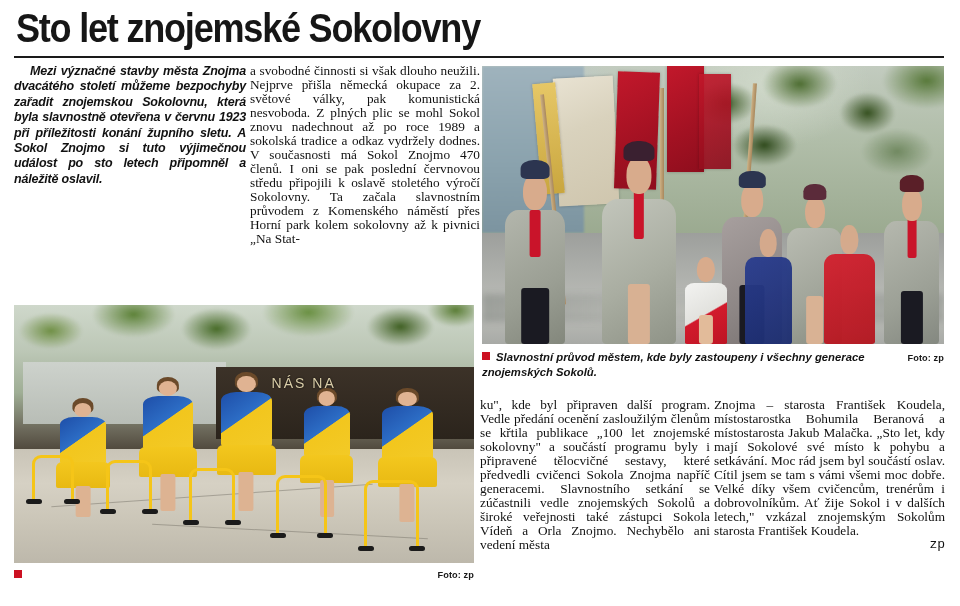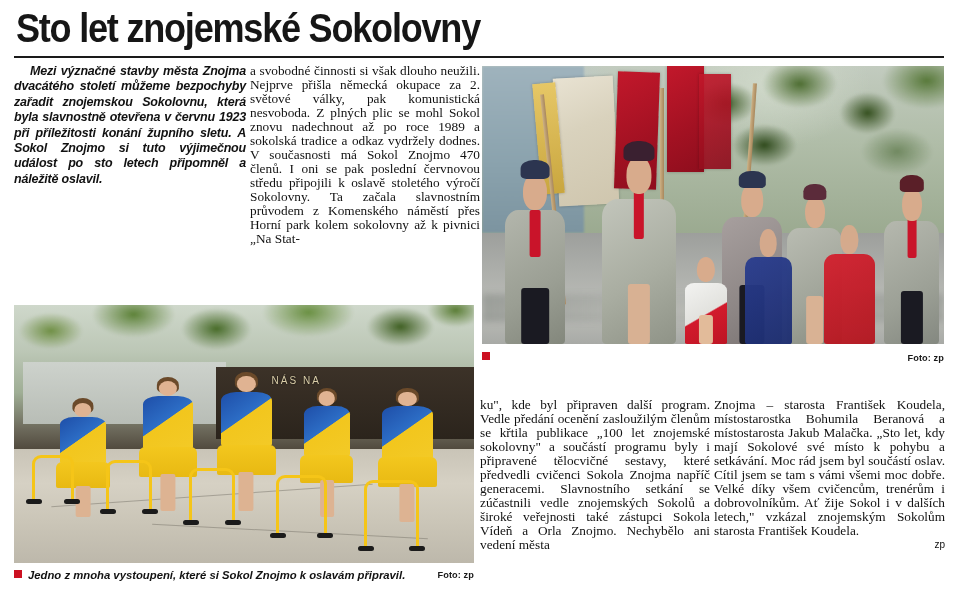--- a/index.html
+++ b/index.html
@@ -54,21 +54,21 @@
   .indent{text-indent:16px;}
 
   #col1{left:14px;top:64px;width:232px;}
   #col2{left:250px;top:64px;width:230px;}
   #col3{left:480px;top:398px;width:230px;}
   #col4{left:714px;top:398px;width:231px;}
 
   .para{margin:0;}
   .para + .para{margin-top:0px;}
 
-  .endmark{float:right;font-family:Liberation Sans, sans-serif;font-size:10px;}
+  .endmark{float:right;font-family:Liberation Mono, monospace;font-size:13px;}
 
   
   .photo{
     position:absolute;
     overflow:hidden;
     background:#8a9099;
   }
   #photo-parade{left:482px;top:66px;width:462px;height:278px;}
   #photo-gym{left:14px;top:305px;width:460px;height:258px;}
 
@@ -162,21 +162,21 @@
     background:linear-gradient(180deg,#cdd2cc 0%, #b8bdb6 100%);
     filter:blur(.6px);
   }
   .gym-darkwall{
     position:absolute;left:44%;top:24%;width:56%;height:28%;
     background:linear-gradient(180deg,#3c3228 0%, #2b241c 100%);
   }
   .gym-sign{
     position:absolute;left:56%;top:27%;
     font-family:"Liberation Sans", sans-serif;
-    font-size:10px;letter-spacing:2px;color:#d9cda8;
+    font-size:14px;letter-spacing:2px;color:#d9cda8;
     text-shadow:0 0 2px rgba(0,0,0,.8);
     white-space:nowrap;
   }
   .gym-ground{
     position:absolute;left:0;bottom:0;width:100%;height:44%;
     background:linear-gradient(180deg,#c9c4b7 0%, #d6d1c4 30%, #cac5b7 65%, #bdb8ab 100%);
   }
   .ground-crack{
     position:absolute;background:rgba(120,115,105,.5);height:1px;
   }
@@ -315,21 +315,21 @@
       <div class="fig-body" style="height:60%;background:linear-gradient(150deg,#b5b8ae 0%,#9ca096 60%,#848880 100%);"></div>
       <div class="fig-tie" style="bottom:42%;width:16%;height:20%;"></div>
       <div class="fig-head" style="bottom:60%;width:36%;height:16%;"></div>
       <div class="fig-cap" style="bottom:74%;width:44%;height:8%;background:#5a1f28;"></div>
       <div class="fig-legs" style="bottom:0;width:40%;height:26%;"></div>
     </div>
   </div>
 
   <div class="caption" id="caption-parade">
     <span class="cap-credit">Foto: zp</span>
-    <span class="cap-bullet"></span>
+    <span class="cap-bullet"></span><span>Slavnostní průvod městem, kde byly zastoupeny i všechny generace znojemských Sokolů.</span>
   </div>
 
   <div class="photo" id="photo-gym">
     <div class="gym-bg ph-layer"></div>
     <div class="gym-building"></div>
     <div class="gym-darkwall"></div>
     <div class="gym-trees"></div>
     <div class="gym-sign">NÁS NA</div>
     <div class="gym-ground"></div>
     <div class="ground-crack" style="left:8%;bottom:26%;width:70%;transform:rotate(-4deg);"></div>
@@ -393,21 +393,21 @@
     </div>
     <div class="bar" style="left:76%;bottom:6%;width:12%;height:26%;">
       <div class="bar-frame"></div>
       <div class="bar-foot" style="left:-6px;"></div>
       <div class="bar-foot" style="right:-6px;"></div>
     </div>
   </div>
 
   <div class="caption" id="caption-gym">
     <span class="cap-credit">Foto: zp</span>
-    <span class="cap-bullet"></span><span>Jedno z mnoha vystoupení, které si Sokol Znojmo k oslavám připravil.</span>
+    <span class="cap-bullet"></span>
   </div>
 
   <div class="col serif-body" id="col3">
     <p class="para">ku", kde byl připraven další program. Vedle předání ocenění zasloužilým členům se křtila publikace „100 let znojemské sokolovny" a součástí programu byly i připravené tělocvičné sestavy, které předvedli cvičenci Sokola Znojma napříč generacemi. Slavnostního setkání se zúčastnili vedle znojemských Sokolů a široké veřejnosti také zástupci Sokola Vídeň a Orla Znojmo. Nechybělo ani vedení města</p>
   </div>
 
   <div class="col serif-body" id="col4">
     <p class="para">Znojma – starosta František Koudela, místostarostka Bohumila Beranová a místostarosta Jakub Malačka. „Sto let, kdy mají Sokolové své místo k pohybu a setkávání. Moc rád jsem byl součástí oslav. Cítil jsem se tam s vámi všemi moc dobře. Velké díky všem cvičencům, trenérům i dobrovolníkům. Ať žije Sokol i v dalších letech," vzkázal znojemským Sokolům starosta František Koudela.</p>
     <div class="endmark">zp</div>
   </div>

